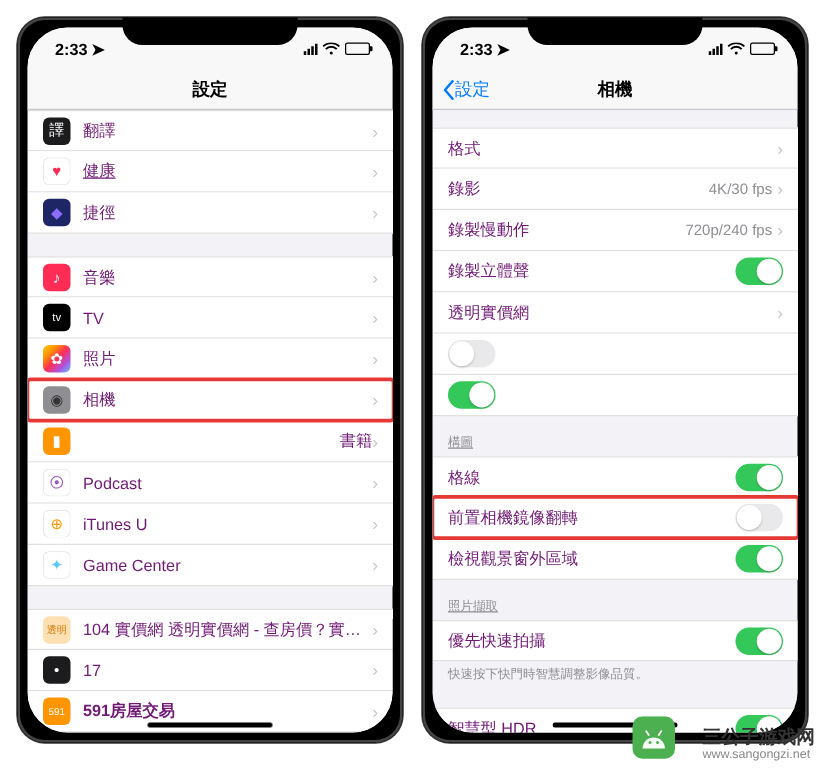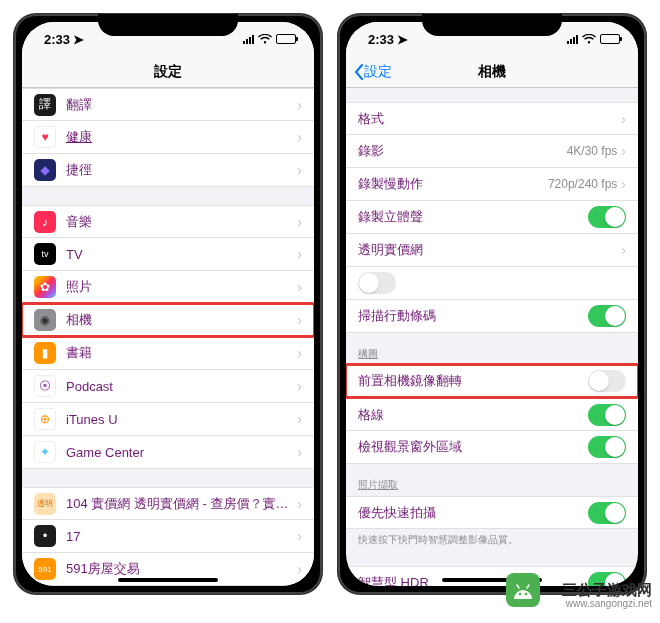--- a/index.html
+++ b/index.html
@@ -177,21 +177,21 @@
       bottom: 16px;
       width: 34px; height: 34px;
       background: #4caf50;
       border-radius: 8px;
       display:flex; align-items:center; justify-content:center;
     }
     .watermark-text {
       position: absolute;
       right: 8px;
       bottom: 14px;
-      text-align: right;
+      text-align: left;
       line-height: 1.1;
       margin-top: 48px;
     }
     .watermark-text .cn { font-size: 15px; font-weight: 600; color: #333; }
     .watermark-text .en { font-size: 10px; color: #888; }
     .loc-arrow {
       display:inline-block; transform: rotate(0deg);
     }
   </style>
 </head>
@@ -258,21 +258,21 @@
             <div class="cell-chevron">›</div>
           </div>
           <div class="cell" style="position: relative;">
             <div class="cell-icon" style="background: rgb(142, 142, 147); color: rgb(51, 51, 51);">◉</div>
             <div class="cell-label" style="white-space: nowrap; overflow: hidden; text-overflow: ellipsis;">相機</div>
             <div class="cell-chevron">›</div>
             <div class="highlight-box" style="inset: -2px;"></div>
           </div>
           <div class="cell" style="position: relative;">
             <div class="cell-icon" style="background: rgb(255, 149, 0); color: rgb(255, 255, 255);">▮</div>
-            <div class="cell-label" style="white-space: nowrap; overflow: hidden; text-overflow: ellipsis;">書籍</div>
+            <div class="cell-label" style="white-space: nowrap; overflow: hidden; text-overflow: ellipsis; text-align: right;">書籍</div>
             <div class="cell-chevron">›</div>
           </div>
           <div class="cell" style="position: relative;">
             <div class="cell-icon" style="background: rgb(255, 255, 255); box-shadow: rgb(221, 221, 221) 0px 0px 0px 0.5px inset; color: rgb(155, 89, 182);">⦿</div>
             <div class="cell-label" style="white-space: nowrap; overflow: hidden; text-overflow: ellipsis;">Podcast</div>
             <div class="cell-chevron">›</div>
           </div>
           <div class="cell" style="position: relative;">
             <div class="cell-icon" style="background: rgb(255, 255, 255); box-shadow: rgb(221, 221, 221) 0px 0px 0px 0.5px inset; color: rgb(255, 149, 0);">⊕</div>
             <div class="cell-label" style="white-space: nowrap; overflow: hidden; text-overflow: ellipsis;">iTunes U</div>
@@ -289,21 +289,21 @@
             <div class="cell-label" style="white-space: nowrap; overflow: hidden; text-overflow: ellipsis;">104 實價網 透明實價網 - 查房價？實…</div>
             <div class="cell-chevron">›</div>
           </div>
           <div class="cell" style="position: relative;">
             <div class="cell-icon" style="background: rgb(28, 28, 30); color: rgb(255, 255, 255);">•</div>
             <div class="cell-label" style="white-space: nowrap; overflow: hidden; text-overflow: ellipsis;">17</div>
             <div class="cell-chevron">›</div>
           </div>
           <div class="cell" style="position: relative;">
             <div class="cell-icon" style="background: rgb(255, 149, 0); color: rgb(255, 255, 255); font-size: 8px;">591</div>
-            <div class="cell-label" style="white-space: nowrap; overflow: hidden; text-overflow: ellipsis;">591房屋交易</div>
+            <div class="cell-label" style="white-space: nowrap; overflow: hidden; text-overflow: ellipsis; font-weight: bold;">591房屋交易</div>
             <div class="cell-chevron">›</div>
           </div>
         </div>
       <div class="home-indicator"></div>
     </div>
   </div>
 
   <div class="phone">
     <div class="notch"></div>
     <div class="screen">
@@ -361,38 +361,37 @@
           <div class="cell" style="position: relative;">
             <div class="cell-label">透明實價網</div>
             <div class="cell-chevron">›</div>
           </div>
           <div class="cell" style="position: relative;">
             <div class="toggle off">
               <div class="toggle-knob"></div>
             </div>
           </div>
           <div class="cell" style="position: relative;">
-            <div class="cell-label">掃描行動條碼</div>
             <div class="toggle on">
               <div class="toggle-knob"></div>
             </div>
           </div>
           <div class="section-header">構圖</div>
+          <div class="cell first" style="position: relative;">
+            <div class="cell-label">格線</div>
+            <div class="toggle on">
+              <div class="toggle-knob"></div>
+            </div>
+          </div>
           <div class="cell" style="position: relative;">
             <div class="cell-label">前置相機鏡像翻轉</div>
             <div class="toggle off">
               <div class="toggle-knob"></div>
             </div>
             <div class="highlight-box" style="inset: -2px;"></div>
-          </div>
-          <div class="cell first" style="position: relative;">
-            <div class="cell-label">格線</div>
-            <div class="toggle on">
-              <div class="toggle-knob"></div>
-            </div>
           </div>
           <div class="cell" style="position: relative;">
             <div class="cell-label">檢視觀景窗外區域</div>
             <div class="toggle on">
               <div class="toggle-knob"></div>
             </div>
           </div>
           <div class="section-header">照片擷取</div>
           <div class="cell first" style="position: relative;">
             <div class="cell-label">優先快速拍攝</div>

